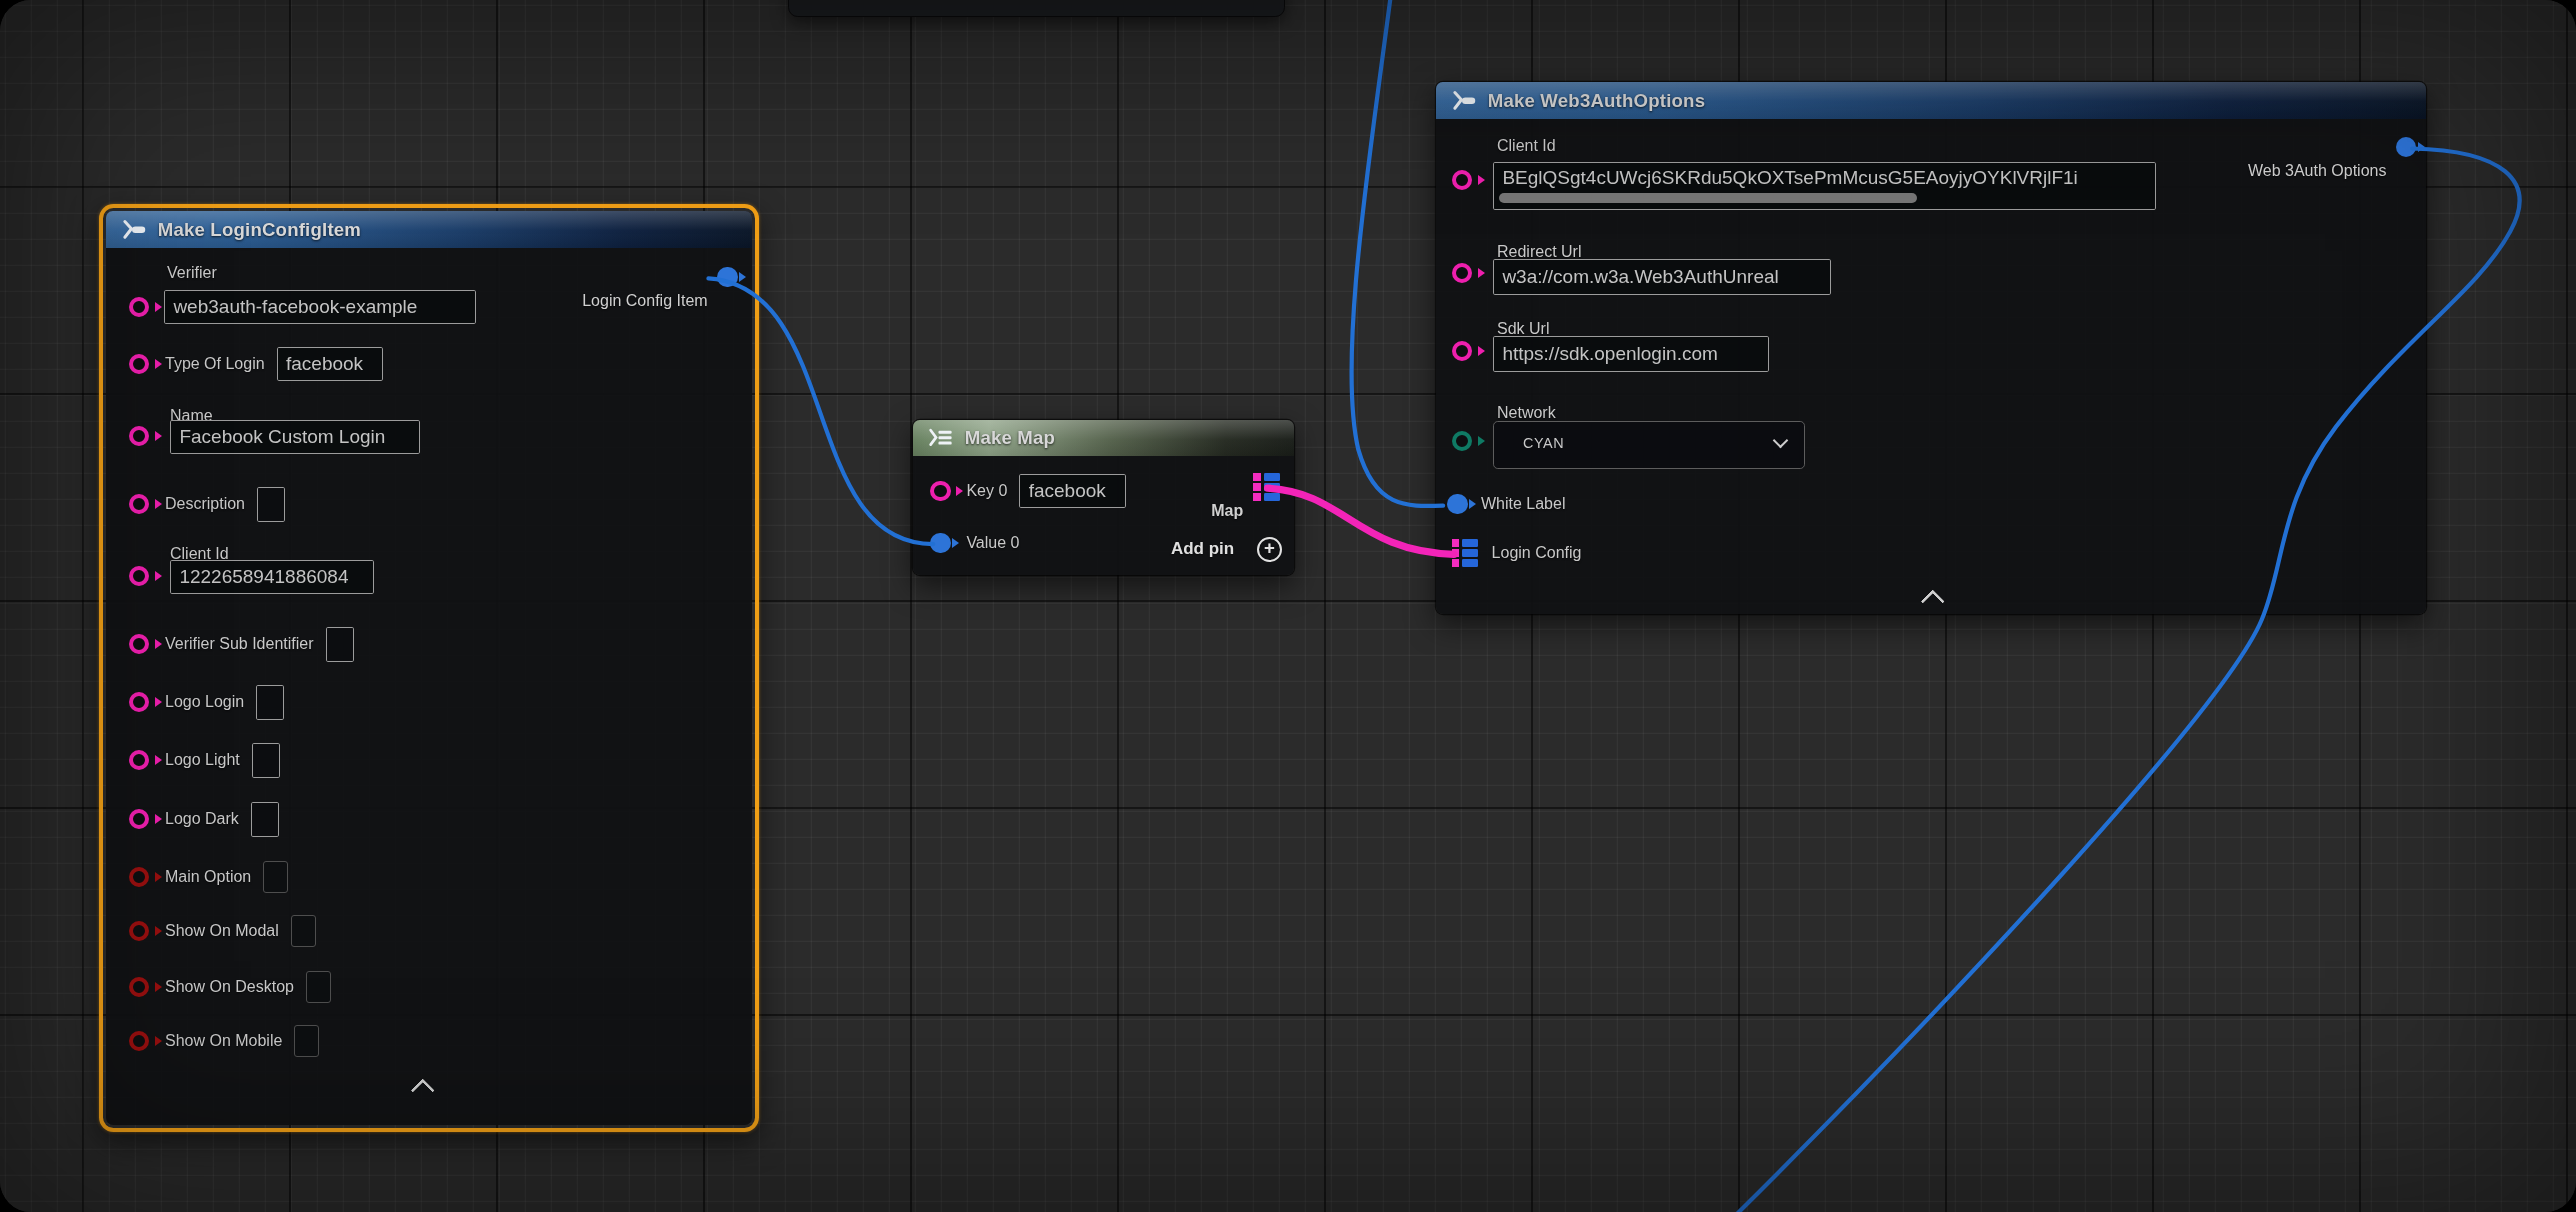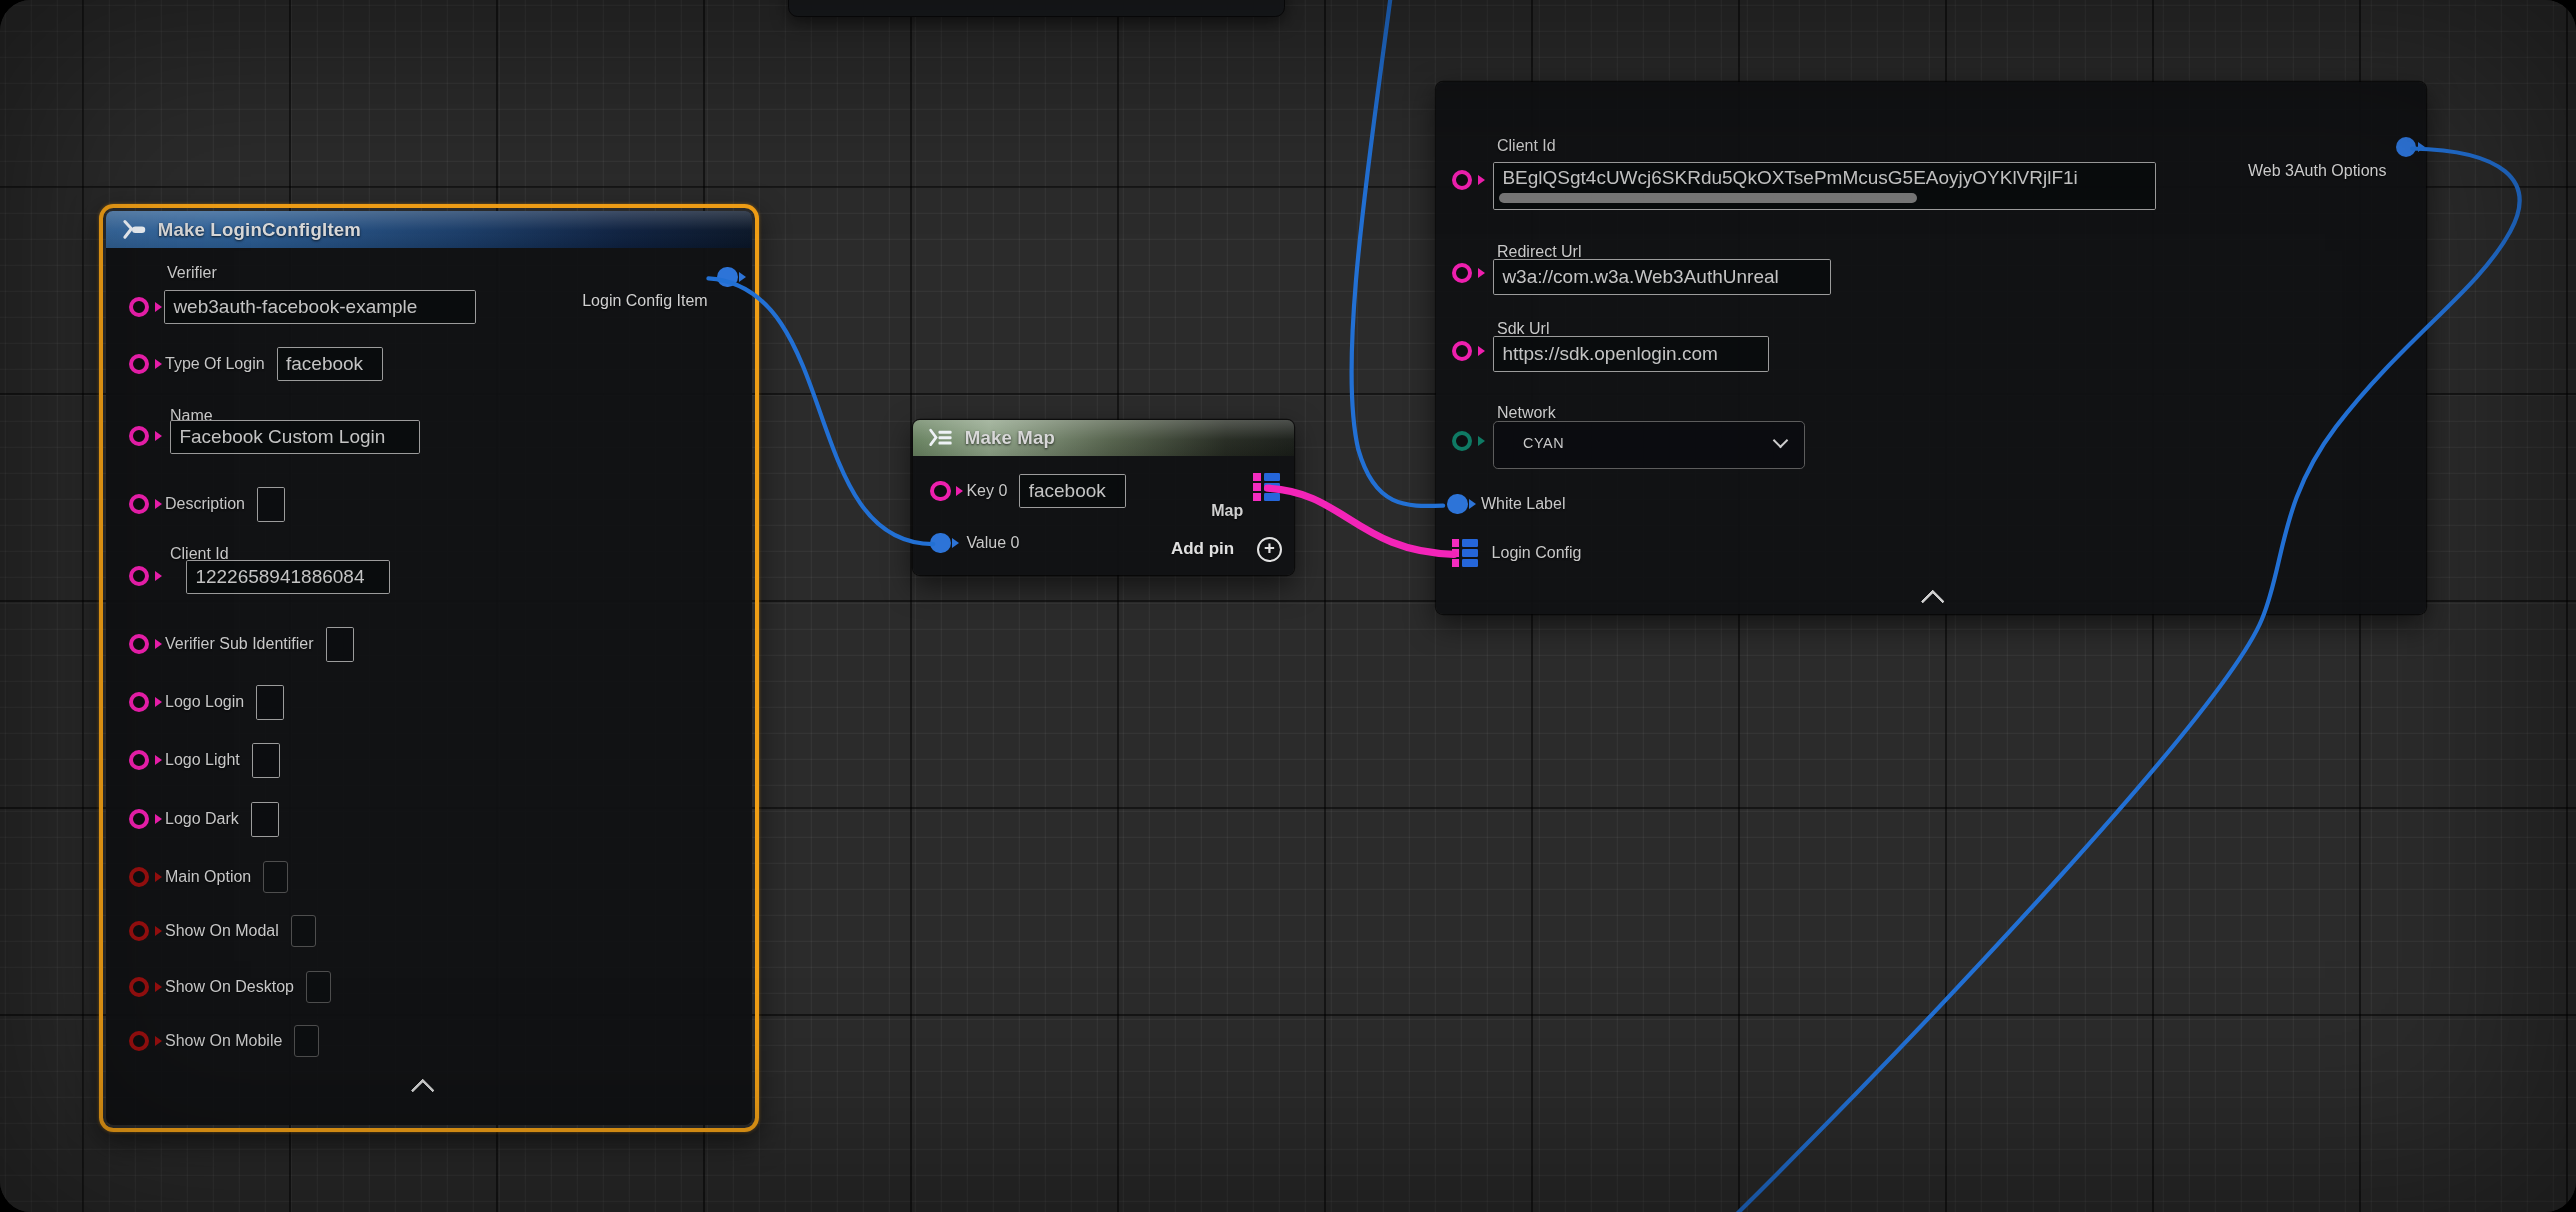--- a/index.html
+++ b/index.html
@@ -123,21 +123,21 @@
       <div class="tb" style="left:64px;top:209px;width:250px;">Facebook Custom Login</div>
 
       <div class="row" style="left:23px;top:276px;">
         <span class="pin hollow pin-string"></span>
         <span class="lbl">Description</span>
         <div class="mini"></div>
       </div>
 
       <span class="flabel" style="left:64px;top:334px;">Client Id</span>
       <span class="pin hollow pin-string abs" style="left:23px;top:355px;"></span>
-      <div class="tb" style="left:64px;top:349px;width:204px;margin-left:16px;">1222658941886084</div>
+      <div class="tb" style="left:64px;top:349px;width:204px;">1222658941886084</div>
 
       <div class="row" style="left:23px;top:416px;">
         <span class="pin hollow pin-string"></span>
         <span class="lbl">Verifier Sub Identifier</span>
         <div class="mini"></div>
       </div>
 
       <div class="row" style="left:23px;top:474px;">
         <span class="pin hollow pin-string"></span>
         <span class="lbl">Logo Login</span>
@@ -218,20 +218,27 @@
       <span class="lbl">Value 0</span>
     </div>
 
     <div class="outrow" style="right:12px;top:113px;">
       <span class="addlbl">Add pin</span>
       <span class="addplus"></span>
     </div>
   </div>
 
   <div class="node" style="left:1436px;top:82px;width:990px;height:532px;">
+    <div class="header blue">
+      <svg class="hdr-icon" width="26.5" height="24" viewBox="0 0 44 40">
+        <path d="M8 6 L19 18 L8 32" stroke="#eef2f6" stroke-width="5" fill="none" stroke-linecap="round"></path>
+        <rect x="20" y="14" width="22" height="11" rx="5.5" fill="#eef2f6"></rect>
+      </svg>
+      <span class="hdr-title">Make Web3AuthOptions</span>
+    </div>
 
     <div class="outrow" style="right:9.6px;top:49px;">
       <span class="outlbl">Web 3Auth Options</span>
       <span class="pin filled pin-object"></span>
     </div>
 
     <span class="flabel" style="left:61px;top:55px;">Client Id</span>
     <span class="pin hollow pin-string abs" style="left:16px;top:88px;"></span>
     <div class="tb big" style="left:57px;top:80px;width:663px;">
       <span>BEglQSgt4cUWcj6SKRdu5QkOXTsePmMcusG5EAoyjyOYKlVRjlF1i</span>

